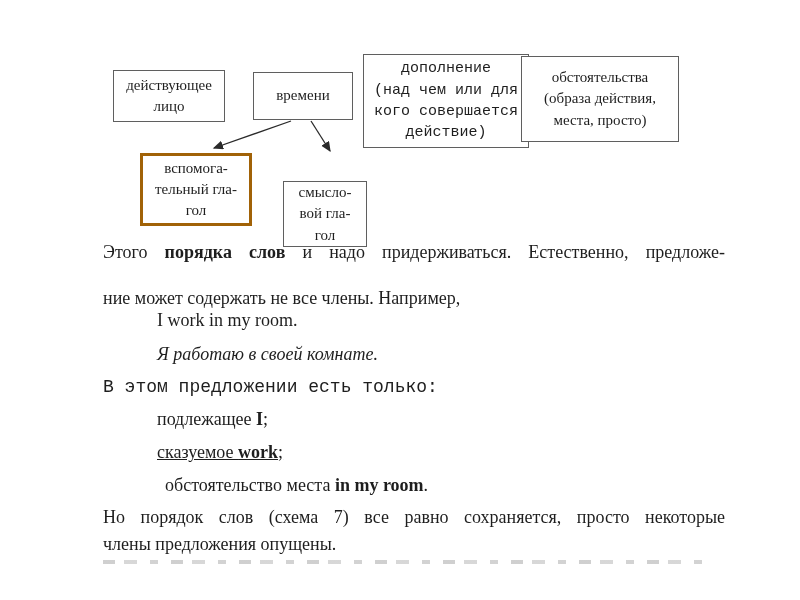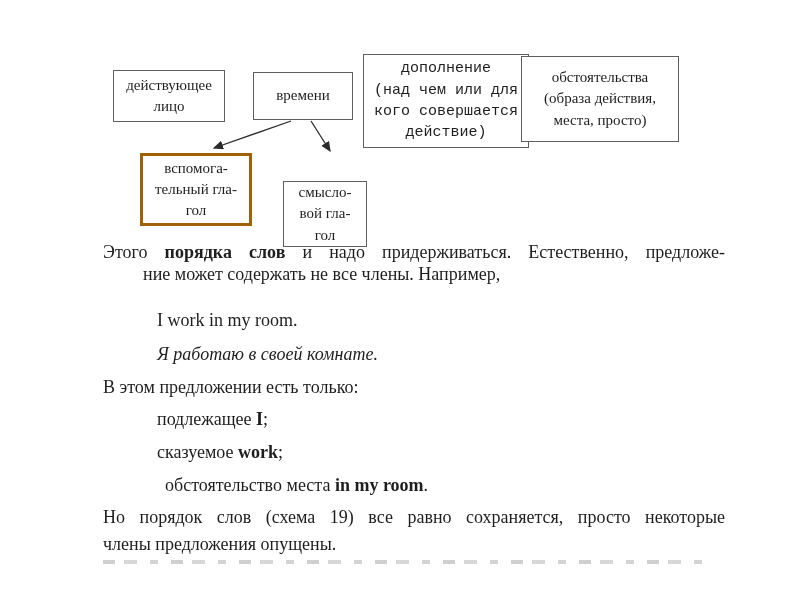--- a/index.html
+++ b/index.html
@@ -43,26 +43,26 @@
   .just {
     white-space: normal;
     width: 622px;
     text-align: justify;
     text-align-last: justify;
   }
   .it { font-style: italic; }
   b { font-weight: bold; }
 
   #p1l1 { left: 103px; top: 242px; }
-  #p1l2 { left: 103px; top: 264px; margin-left: 40px; }
+  #p1l2 { left: 103px; top: 288px; }
   #exen { left: 157px; top: 310px; font-weight: normal; }
   #exru { left: 157px; top: 344px; }
-  #intro { left: 103px; top: 377px; }
+  #intro { left: 103px; top: 377px; font-family: Liberation Mono, monospace; }
   #item1 { left: 157px; top: 409px; }
-  #item2 { left: 157px; top: 442px; }
+  #item2 { left: 157px; top: 442px; text-decoration: underline; }
   #item3 { left: 157px; top: 475px; margin-left: 8px; }
   #p2l1 { left: 103px; top: 507px; }
   #p2l2 { left: 103px; top: 534px; }
 
   
   .cropped-line {
     position: absolute;
     left: 103px; top: 560px; width: 600px; height: 4px;
     background: repeating-linear-gradient(90deg,
       #b0b0b0 0 12px, transparent 12px 21px,
@@ -110,17 +110,17 @@
 
   <div class="t" id="exen">I work in my room.</div>
   <div class="t it" id="exru">Я работаю в своей комнате.</div>
 
   <div class="t" id="intro">В этом предложении есть только:</div>
 
   <div class="t" id="item1"><span>подлежащее </span><b>I</b><span>;</span></div>
   <div class="t" id="item2"><span>сказуемое </span><b>work</b><span>;</span></div>
   <div class="t" id="item3"><span>обстоятельство места </span><b>in my room</b><span>.</span></div>
 
-  <div class="t just" id="p2l1">Но порядок слов (схема 19) все равно сохраняется, просто некоторые</div>
+  <div class="t just" id="p2l1">Но порядок слов (схема 7) все равно сохраняется, просто некоторые</div>
   <div class="t" id="p2l2">члены предложения опущены.</div>
 
   <div class="cropped-line"></div>
 </div>
 
 </body></html>

